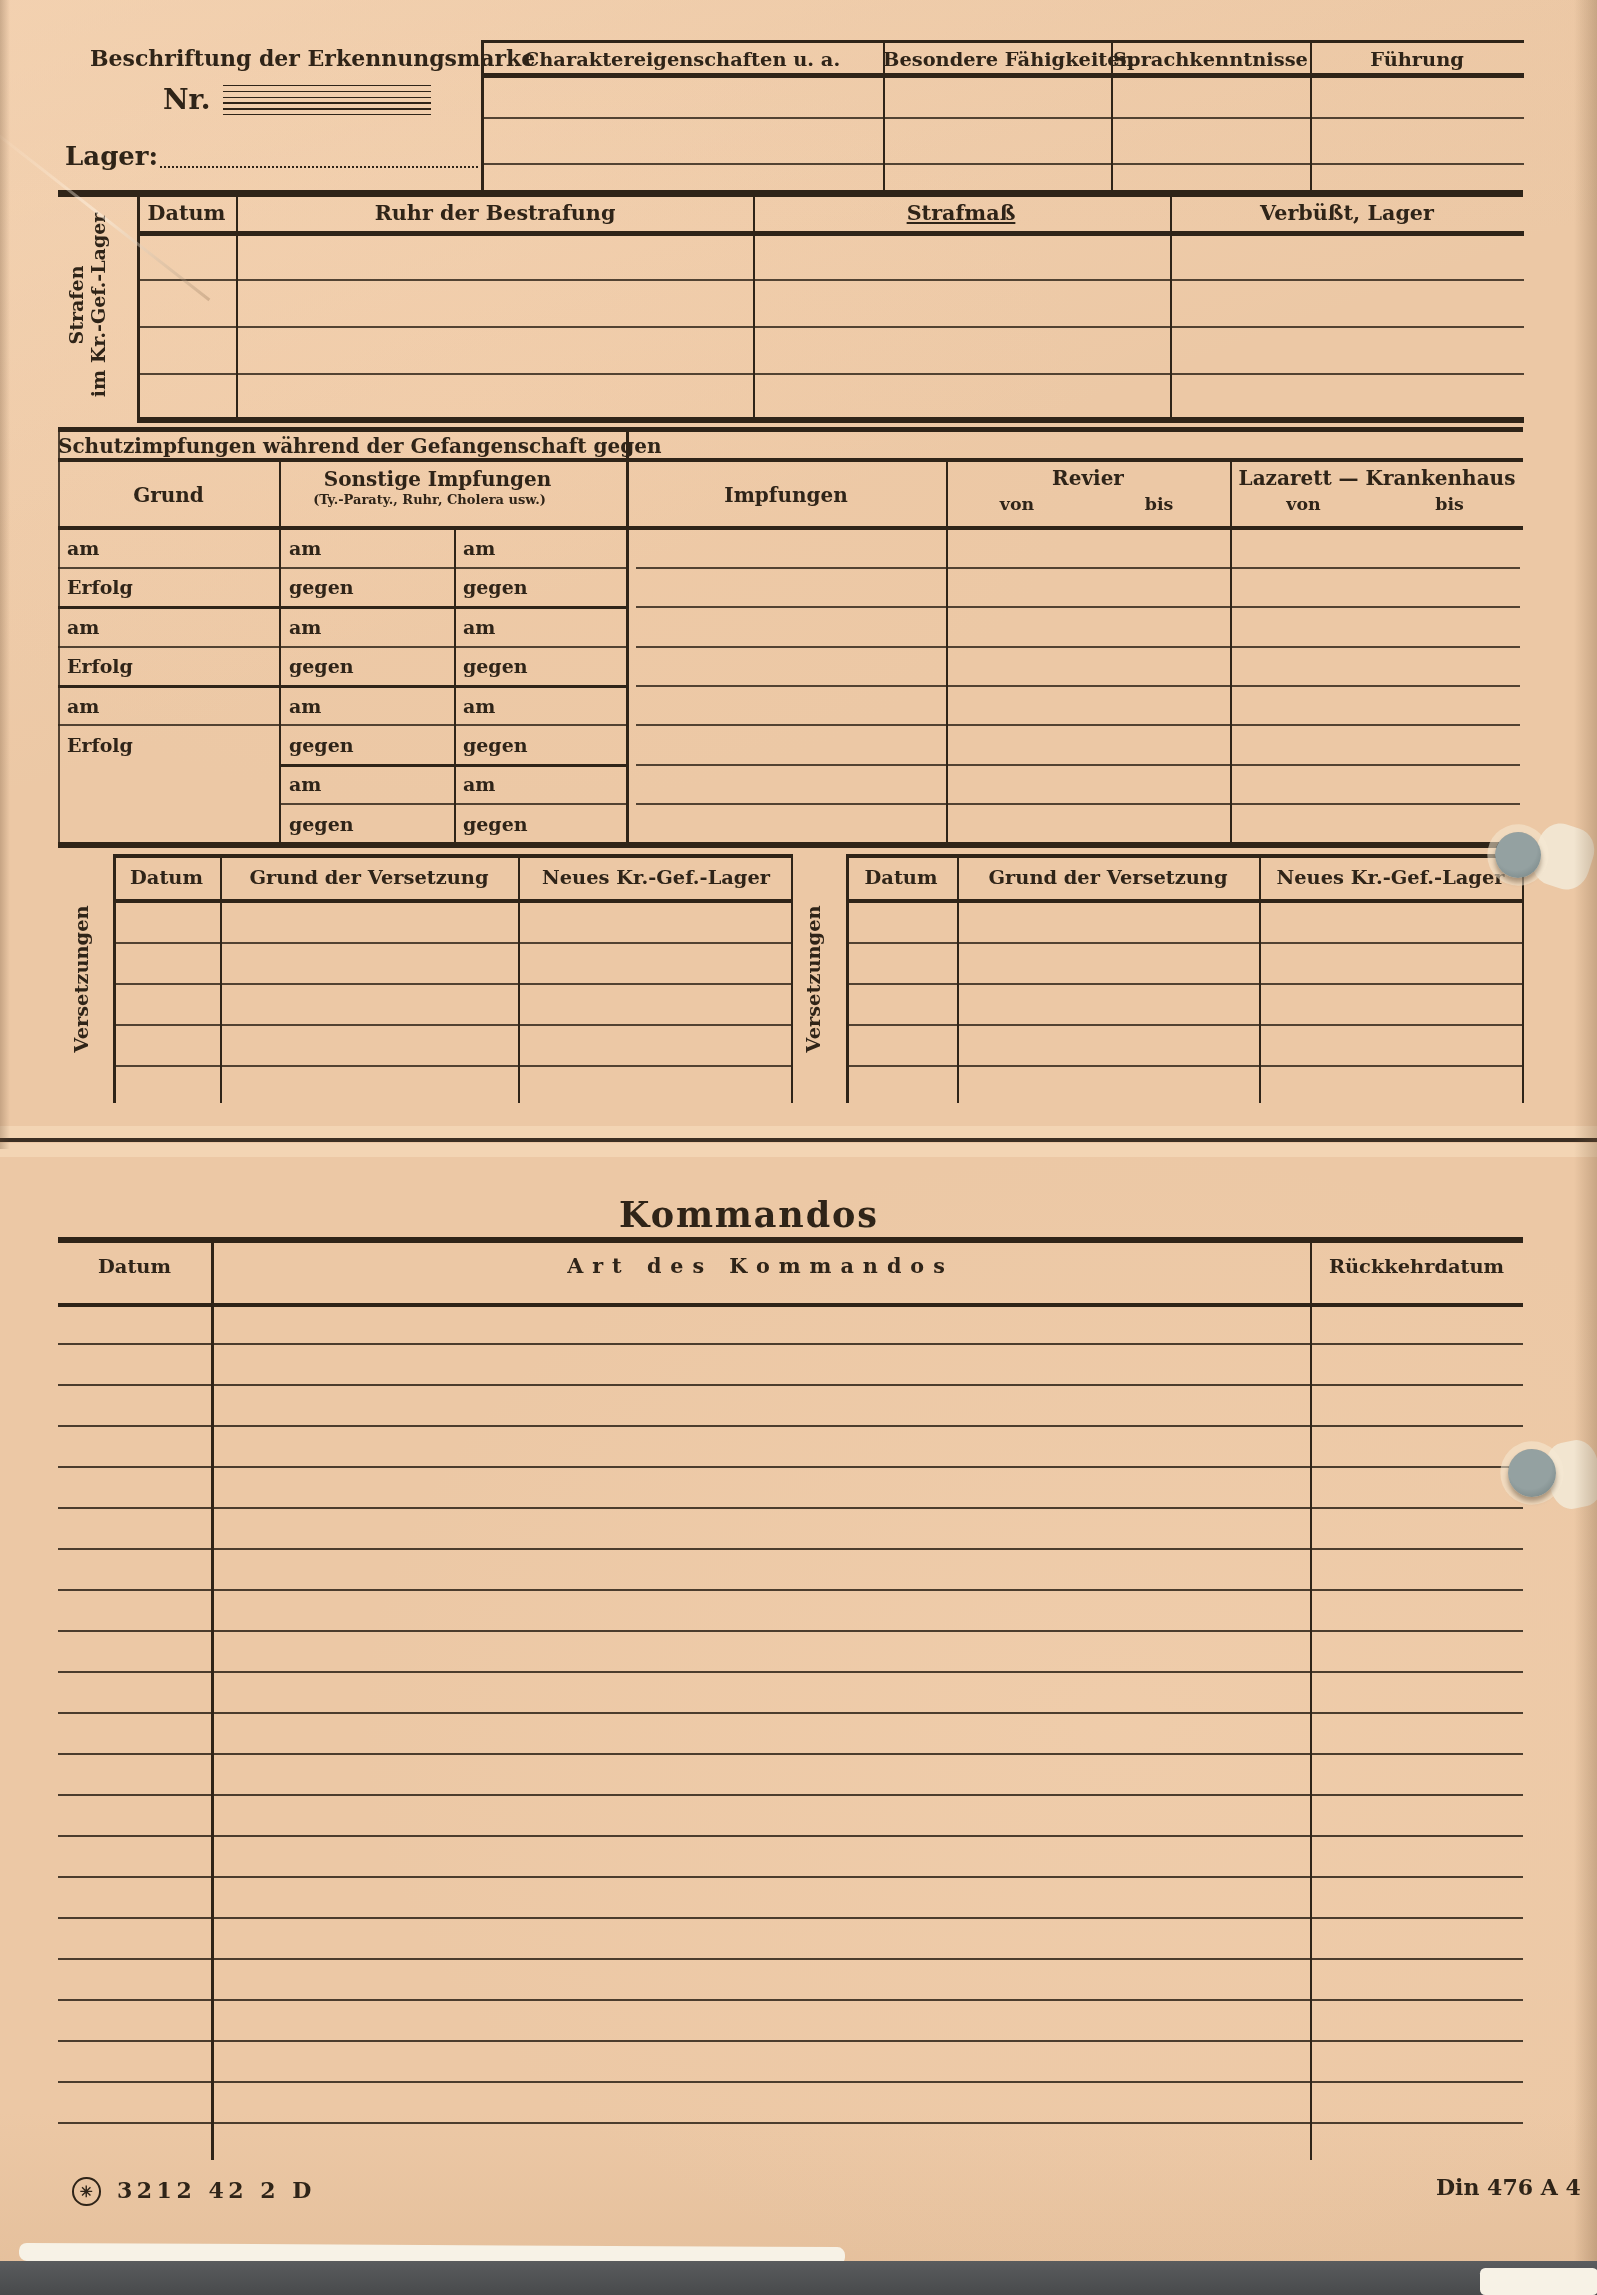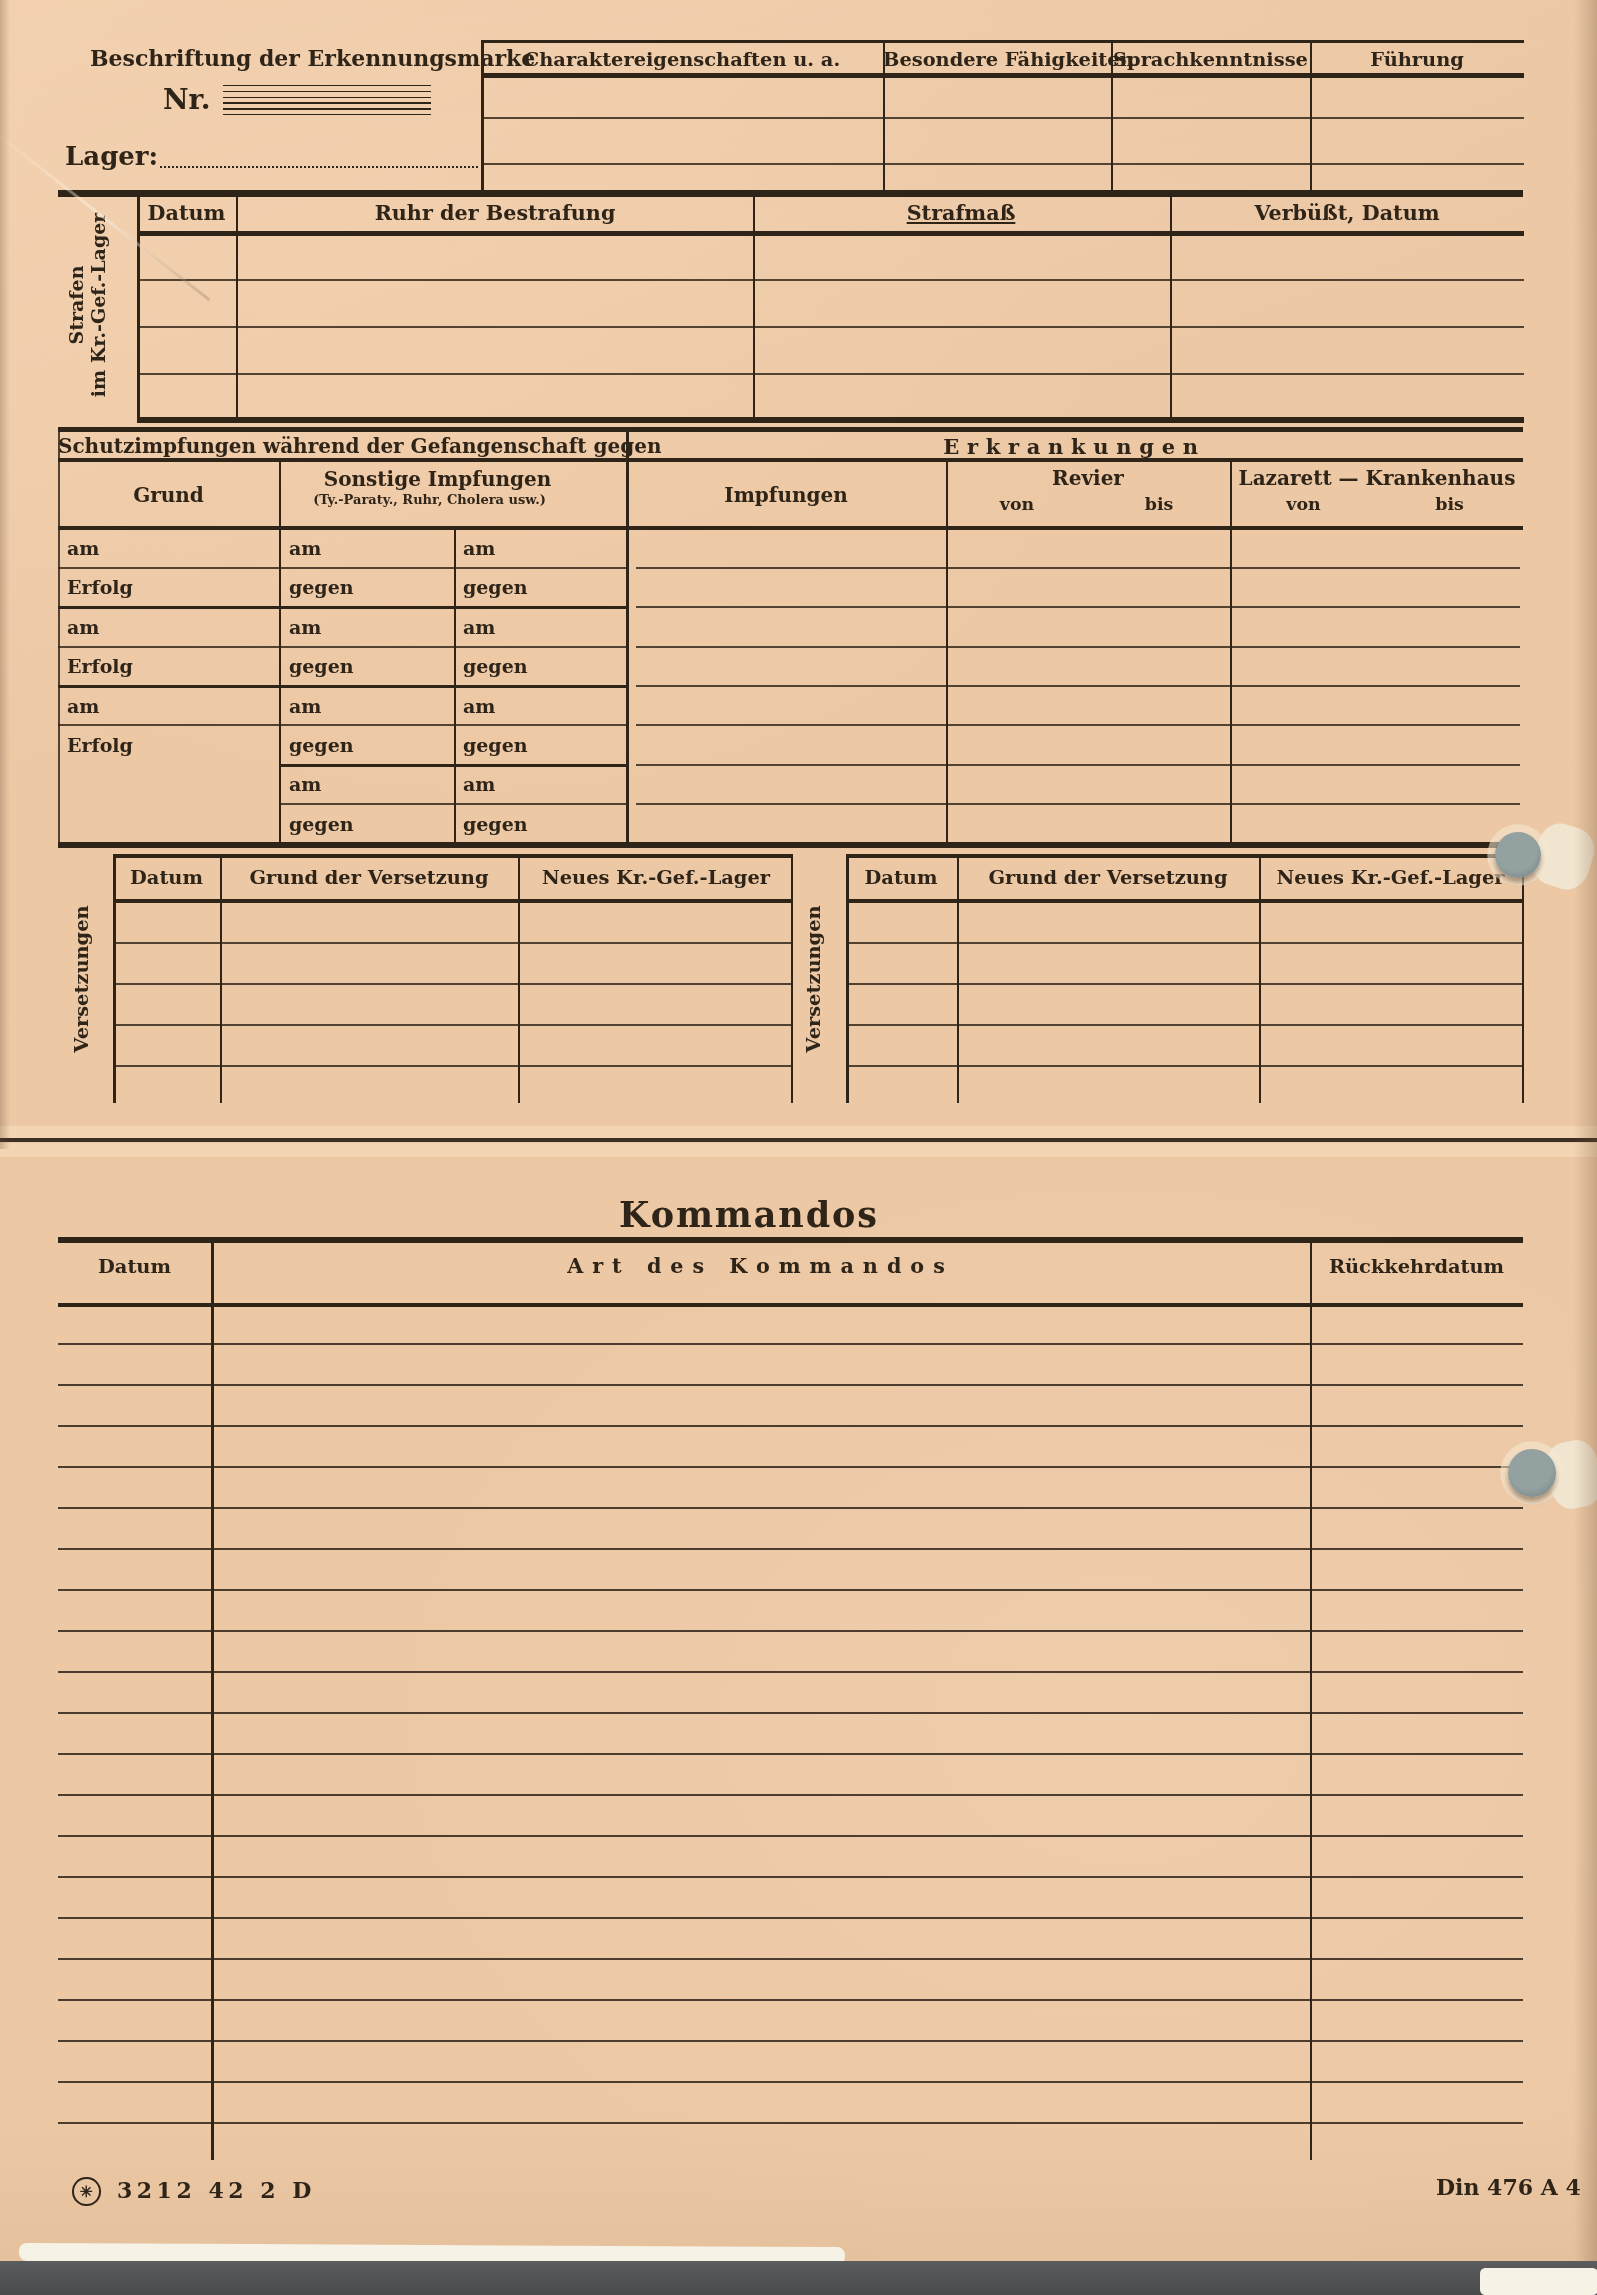--- a/index.html
+++ b/index.html
@@ -87,25 +87,24 @@
   <div class="vl" style="left:1170px;top:192px;width:1.9px;height:228px;"></div>
   <div class="hl" style="left:137px;top:231px;width:1387px;height:4.5px;"></div>
   <div class="hl thin" style="left:137px;top:279px;width:1387px;height:1.9px;"></div>
   <div class="hl thin" style="left:137px;top:326px;width:1387px;height:1.9px;"></div>
   <div class="hl thin" style="left:137px;top:373px;width:1387px;height:1.9px;"></div>
   <div class="hl" style="left:137px;top:417px;width:1387px;height:5.8px;"></div>
 
   <div class="t tc" style="left:137px;top:201px;width:99px;font-size:20.7px;">Datum</div>
   <div class="t tc" style="left:236px;top:201px;width:518px;font-size:20.7px;">Ruhr der Bestrafung</div>
   <div class="t tc" style="left:753px;top:201px;width:416px;font-size:20.7px;text-decoration:underline;">Strafmaß</div>
-  <div class="t tc" style="left:1170px;top:201px;width:354px;font-size:20.7px;">Verbüßt, Datum</div>
+  <div class="t tc" style="left:1170px;top:201px;width:354px;font-size:20.7px;">Verbüßt, Lager</div>
 
   <div class="hl" style="left:58px;top:427px;width:1465px;height:4.5px;"></div>
   <div class="t tc" style="left:58px;top:434px;width:568px;font-size:20px;">Schutzimpfungen während der Gefangenschaft gegen</div>
-  <div class="t tc" style="left:626px;top:434px;width:897px;font-size:21px;letter-spacing:7.7px;">Erkrankungen</div>
   <div class="hl" style="left:58px;top:458px;width:1465px;height:3.9px;"></div>
 
   <div class="vl thin" style="left:58px;top:427px;width:1.9px;height:416px;"></div>
   <div class="vl" style="left:279px;top:458px;width:1.9px;height:385px;"></div>
   <div class="vl" style="left:454px;top:526px;width:1.9px;height:318px;"></div>
   <div class="vl" style="left:626px;top:427px;width:2.6px;height:416px;"></div>
   <div class="vl" style="left:946px;top:458px;width:1.9px;height:385px;"></div>
   <div class="vl" style="left:1230px;top:458px;width:1.9px;height:385px;"></div>
 
   <div class="t tc" style="left:58px;top:483px;width:221px;font-size:20px;">Grund</div>

